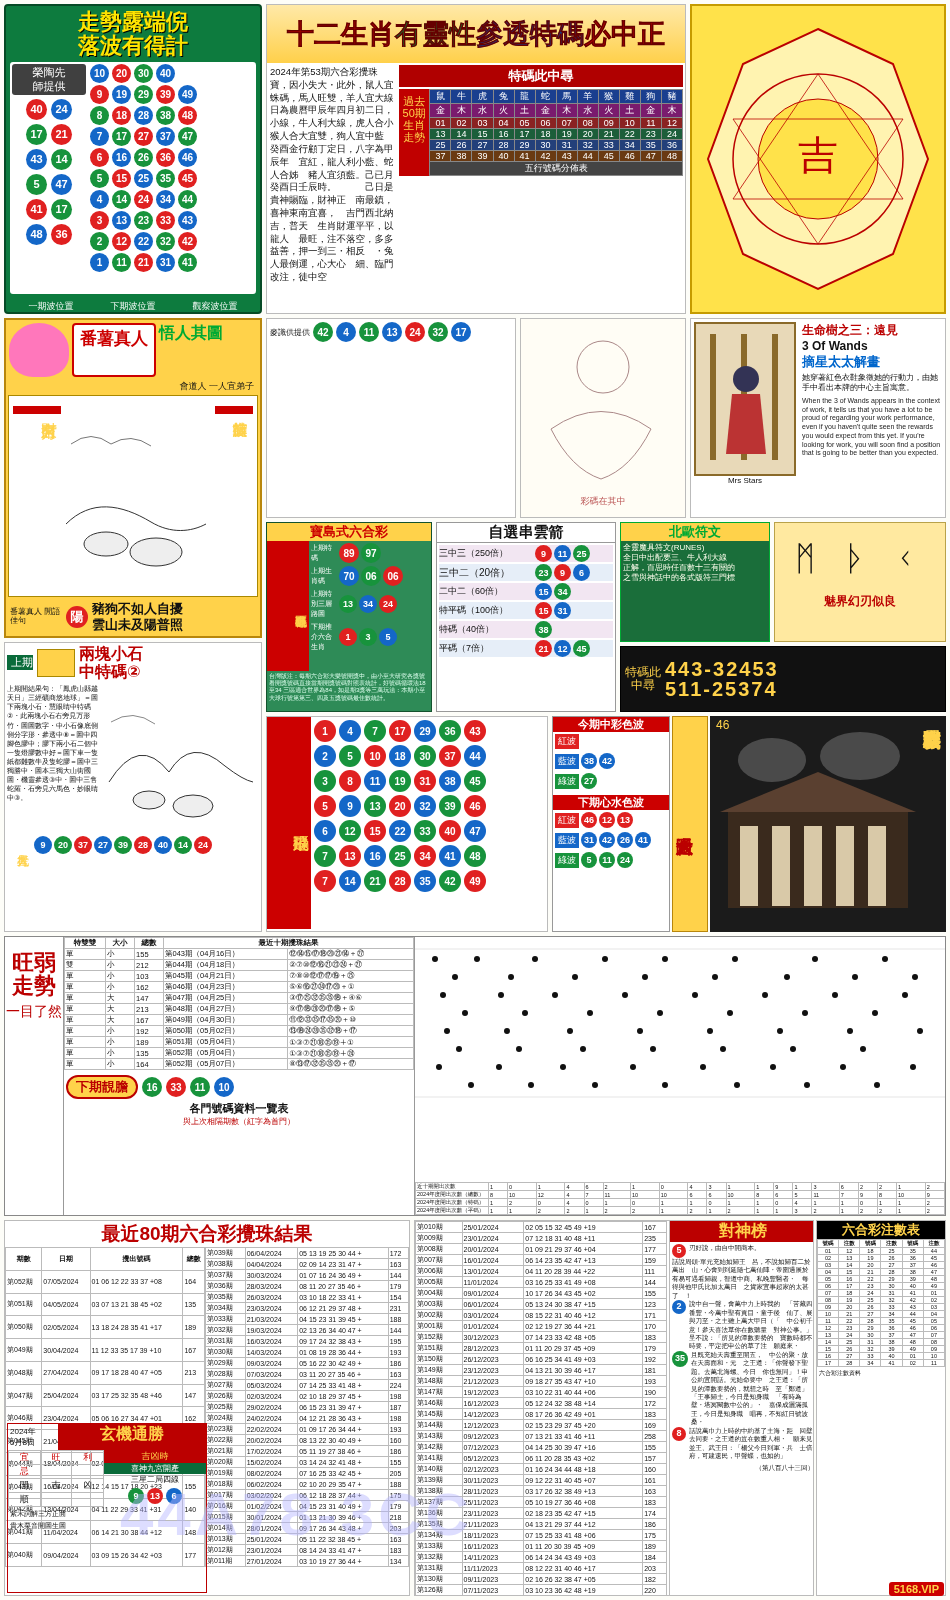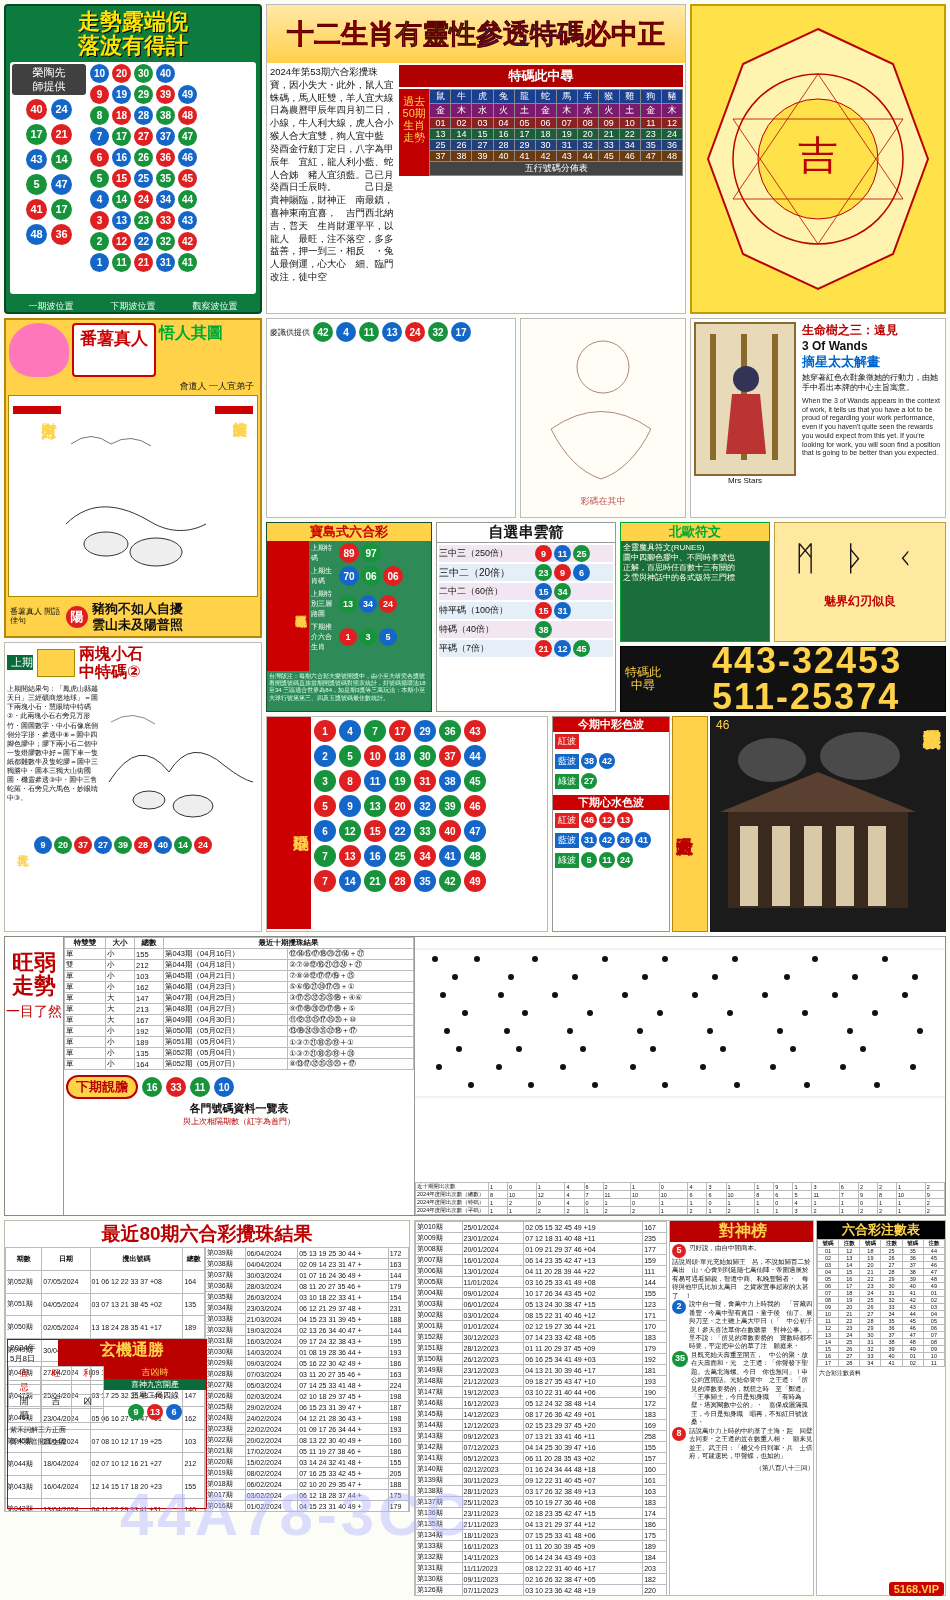--- a/index.html
+++ b/index.html
@@ -45,21 +45,21 @@
   #p9{left:436px;top:522px;width:180px;height:190px;background:#fff;border:1px solid #999;}
   #p10{left:620px;top:522px;width:150px;height:120px;background:#1a6e3a;border:1px solid #0a3;}
   #p11{left:774px;top:522px;width:172px;height:120px;background:#ffe9a0;border:1px solid #b9a24a;}
   #p12{left:620px;top:646px;width:326px;height:66px;background:#111;border:1px solid #000;}
   #p13{left:4px;top:642px;width:258px;height:290px;background:#fff;border:1px solid #bbb;}
   #p14{left:266px;top:716px;width:282px;height:216px;background:#fff;border:1px solid #bbb;}
   #p16{left:674px;top:716px;width:272px;height:216px;background:#111;}
   
   #p17{left:4px;top:936px;width:942px;height:280px;background:#fff;border:1px solid #888;}
   
-  #p18{left:4px;top:1220px;width:406px;height:292px;background:#fff;border:1px solid #bbb;}
+  #p18{left:4px;top:1220px;width:406px;height:376px;background:#fff;border:1px solid #bbb;}
   #p19{left:414px;top:1220px;width:398px;height:376px;background:#fff;border:1px solid #bbb;}
   #p20{left:816px;top:1220px;width:130px;height:376px;background:#fff;border:1px solid #bbb;}
   .smalltab{width:100%;font-size:7px;border-collapse:collapse;}
   .smalltab td,.smalltab th{border:1px solid #bbb;padding:0 1px;white-space:nowrap;}
   .wmark{position:absolute;left:120px;top:1480px;font-size:60px;font-weight:bold;color:rgba(180,180,255,.45);letter-spacing:4px;pointer-events:none;}
   .redtxt{color:#c00;}
 </style>
 </head>
 <body>
 
@@ -448,35 +448,35 @@
         <span class="ball b-blue" style="width:17px;height:17px;font-size:9px;margin-right:2px;">12</span>
         <span class="ball b-green" style="width:17px;height:17px;font-size:9px;">45</span>
       </div>
     </div>
   </div>
 
   <div class="blk" id="p10">
     <div style="background:#ffd24a;color:#0a3;font-weight:bold;text-align:center;font-size:13px;">北歐符文</div>
     <div style="color:#ffe;font-size:8px;padding:2px;line-height:1.25;">
       <div>全靈魔具符文(RUNES)</div>
-      <div>圖中四腳色膠中、不同時事號也</div>
+      <div>全日中出配要三、牛人利大線</div>
       <div>正解，百思時任百數十三有關的</div>
       <div>之雪與神話中的各式版符三門標</div>
     </div>
   </div>
 
   <div class="blk" id="p11">
     <div class="ctr" style="height:70px;font-size:34px;letter-spacing:10px;color:#111;">ᛗ ᚦ ᚲ</div>
     <div style="text-align:center;font-size:12px;font-weight:bold;color:#b00;">魅界幻刃似良</div>
   </div>
 
   <div class="blk" id="p12">
     <div style="display:flex;height:100%;align-items:center;">
       <div style="width:44px;color:#ffd24a;font-size:12px;text-align:center;line-height:1.1;">特碼此中尋</div>
-      <div style="flex:1;color:#ffd24a;font-size:36px;font-weight:bold;letter-spacing:2px;line-height:1;margin-left:47px;">
+      <div style="flex:1;color:#ffd24a;font-size:20px;font-weight:bold;letter-spacing:2px;line-height:1;">
         <div>443-32453</div>
         <div>511-25374</div>
       </div>
     </div>
   </div>
 
   <div class="blk" id="p13">
     <div style="display:flex;align-items:center;gap:4px;padding:2px;">
       <div style="width:26px;background:#0a6b3a;color:#fff;font-size:11px;text-align:right;">上期</div>
       <div style="width:36px;height:26px;background:#ffd24a;border:1px solid #a80;"></div>

